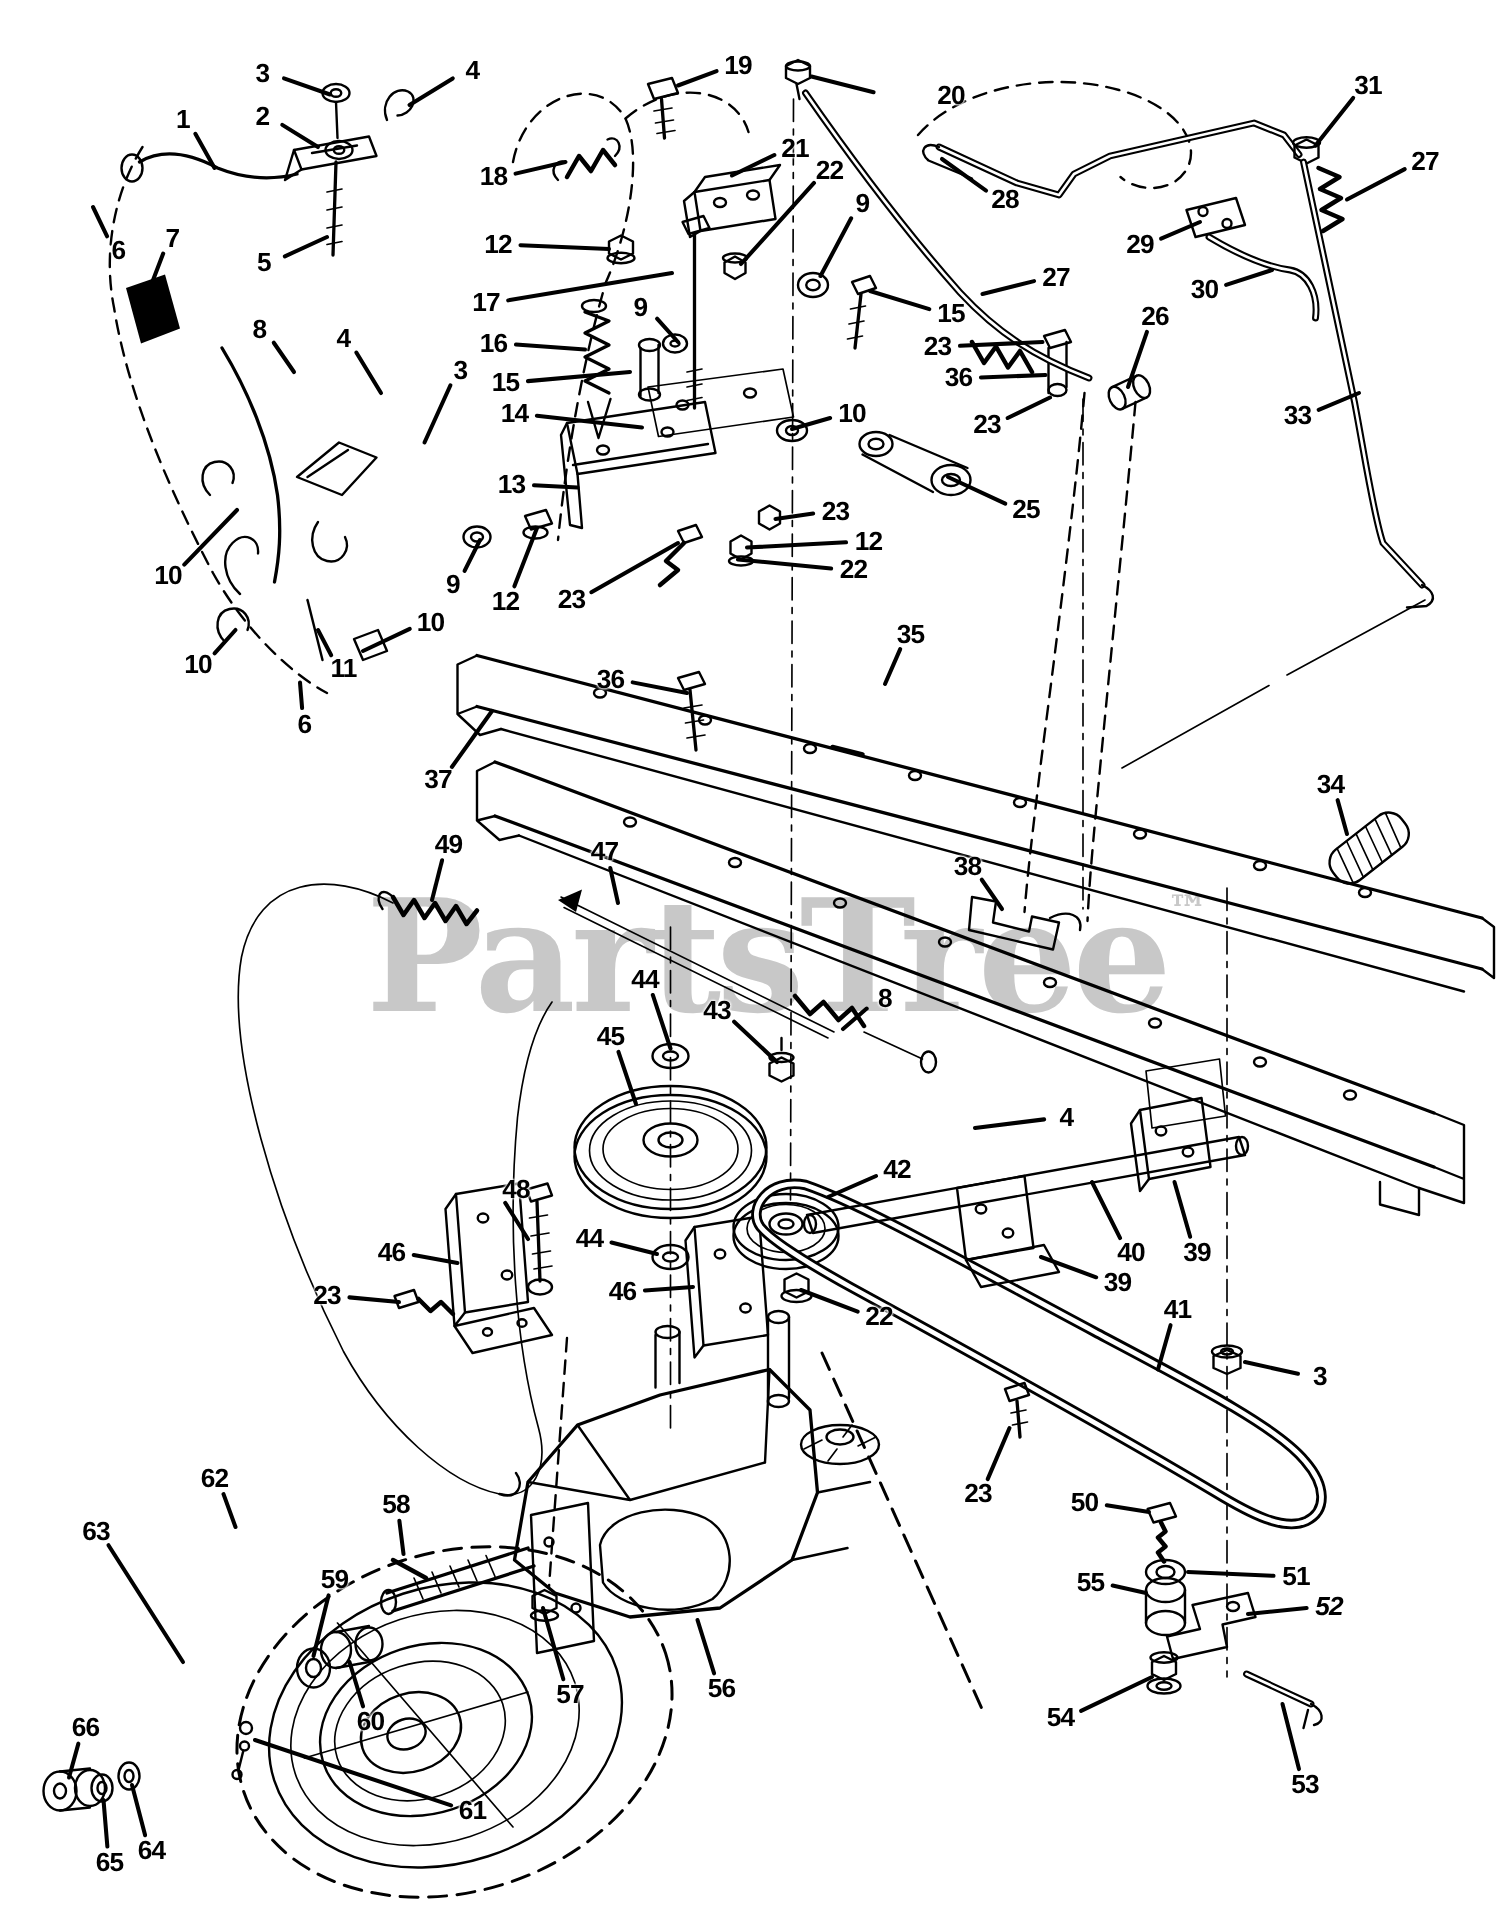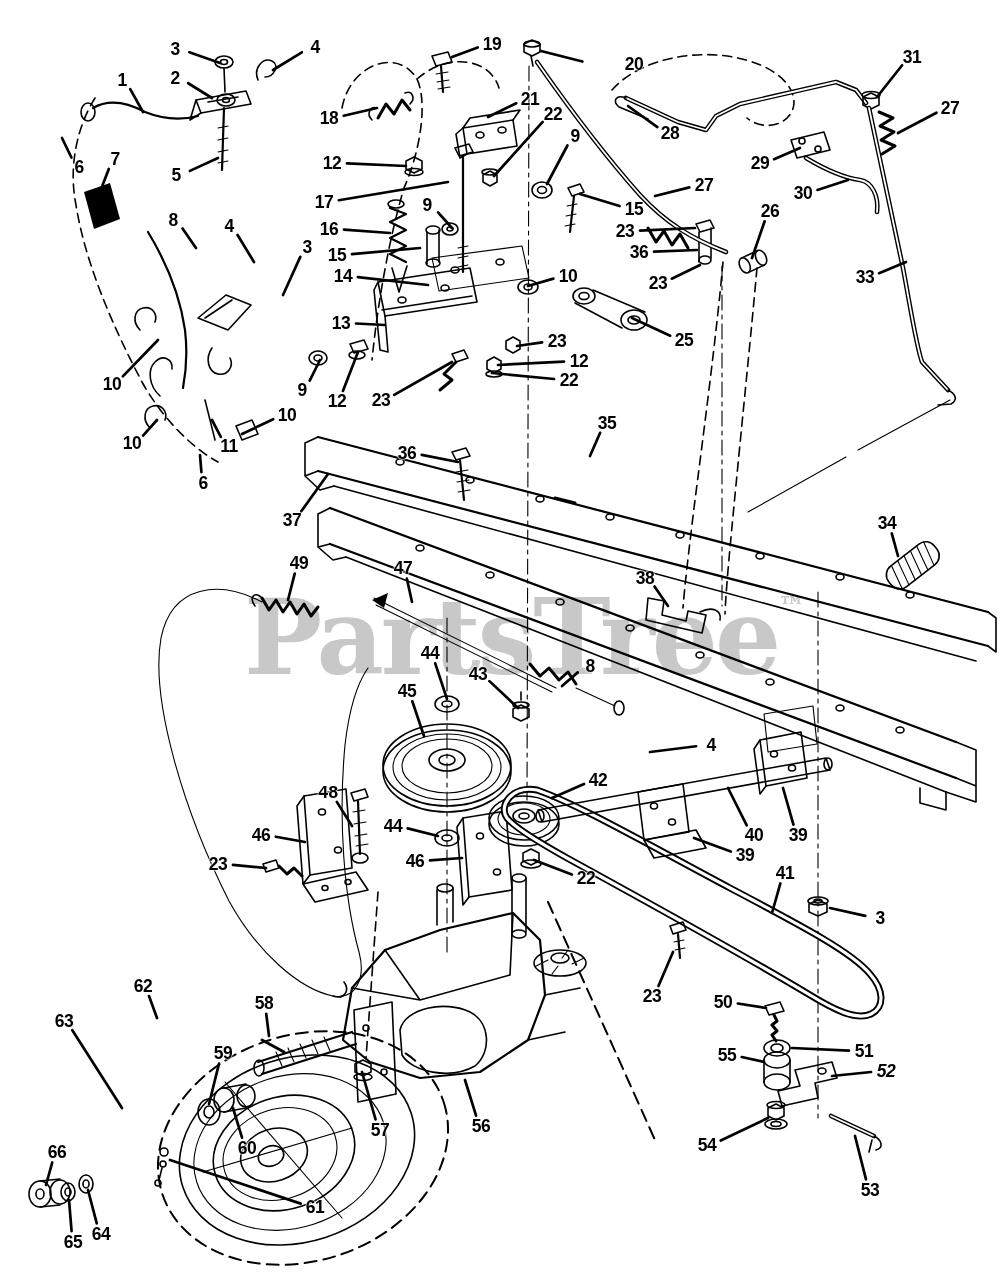--- a/index.html
+++ b/index.html
@@ -508,21 +508,21 @@
       <div class="callout" style="left: 887px; top: 523px;">34</div>
       <div class="callout" style="left: 299px; top: 563px;">49</div>
       <div class="callout" style="left: 403px; top: 568px;">47</div>
       <div class="callout" style="left: 645px; top: 578px;">38</div>
       <div class="callout" style="left: 430px; top: 653px;">44</div>
       <div class="callout" style="left: 478px; top: 674px;">43</div>
       <div class="callout" style="left: 590px; top: 666px;">8</div>
       <div class="callout" style="left: 407px; top: 691px;">45</div>
       <div class="callout" style="left: 711px; top: 745px;">4</div>
       <div class="callout" style="left: 598px; top: 780px;">42</div>
-      <div class="callout" style="left: 328px; top: 793px; font-family: Liberation Mono, monospace;">48</div>
+      <div class="callout" style="left: 344px; top: 793px;">48</div>
       <div class="callout" style="left: 393px; top: 826px;">44</div>
       <div class="callout" style="left: 261px; top: 835px;">46</div>
       <div class="callout" style="left: 754px; top: 835px;">40</div>
       <div class="callout" style="left: 798px; top: 835px;">39</div>
       <div class="callout" style="left: 745px; top: 855px;">39</div>
       <div class="callout" style="left: 415px; top: 861px;">46</div>
       <div class="callout" style="left: 218px; top: 864px;">23</div>
       <div class="callout" style="left: 586px; top: 878px;">22</div>
       <div class="callout" style="left: 785px; top: 873px;">41</div>
       <div class="callout" style="left: 880px; top: 918px;">3</div>

